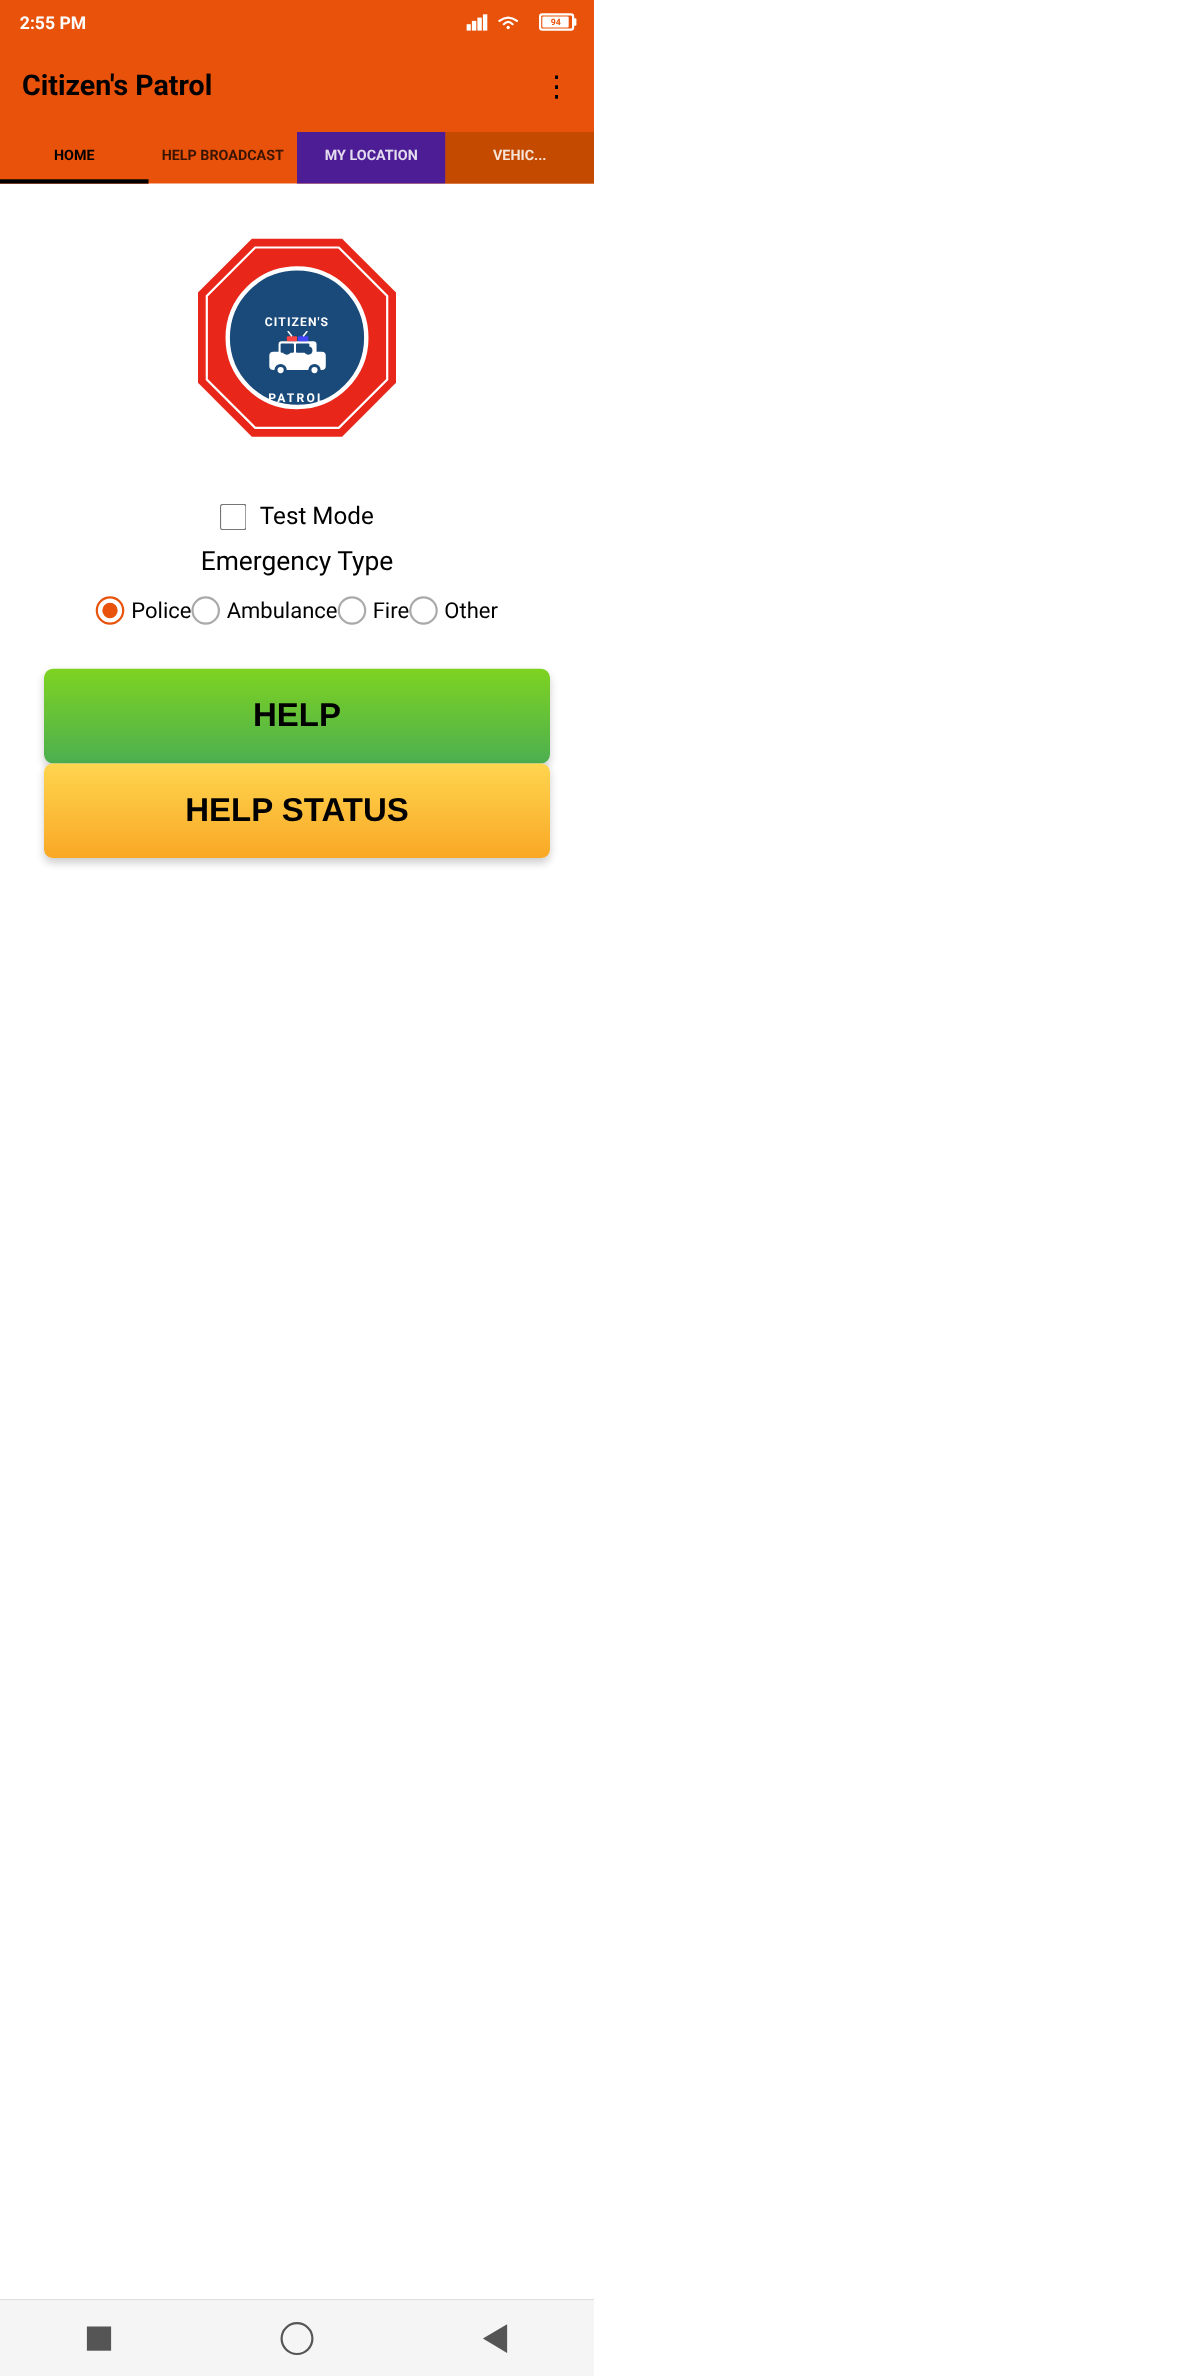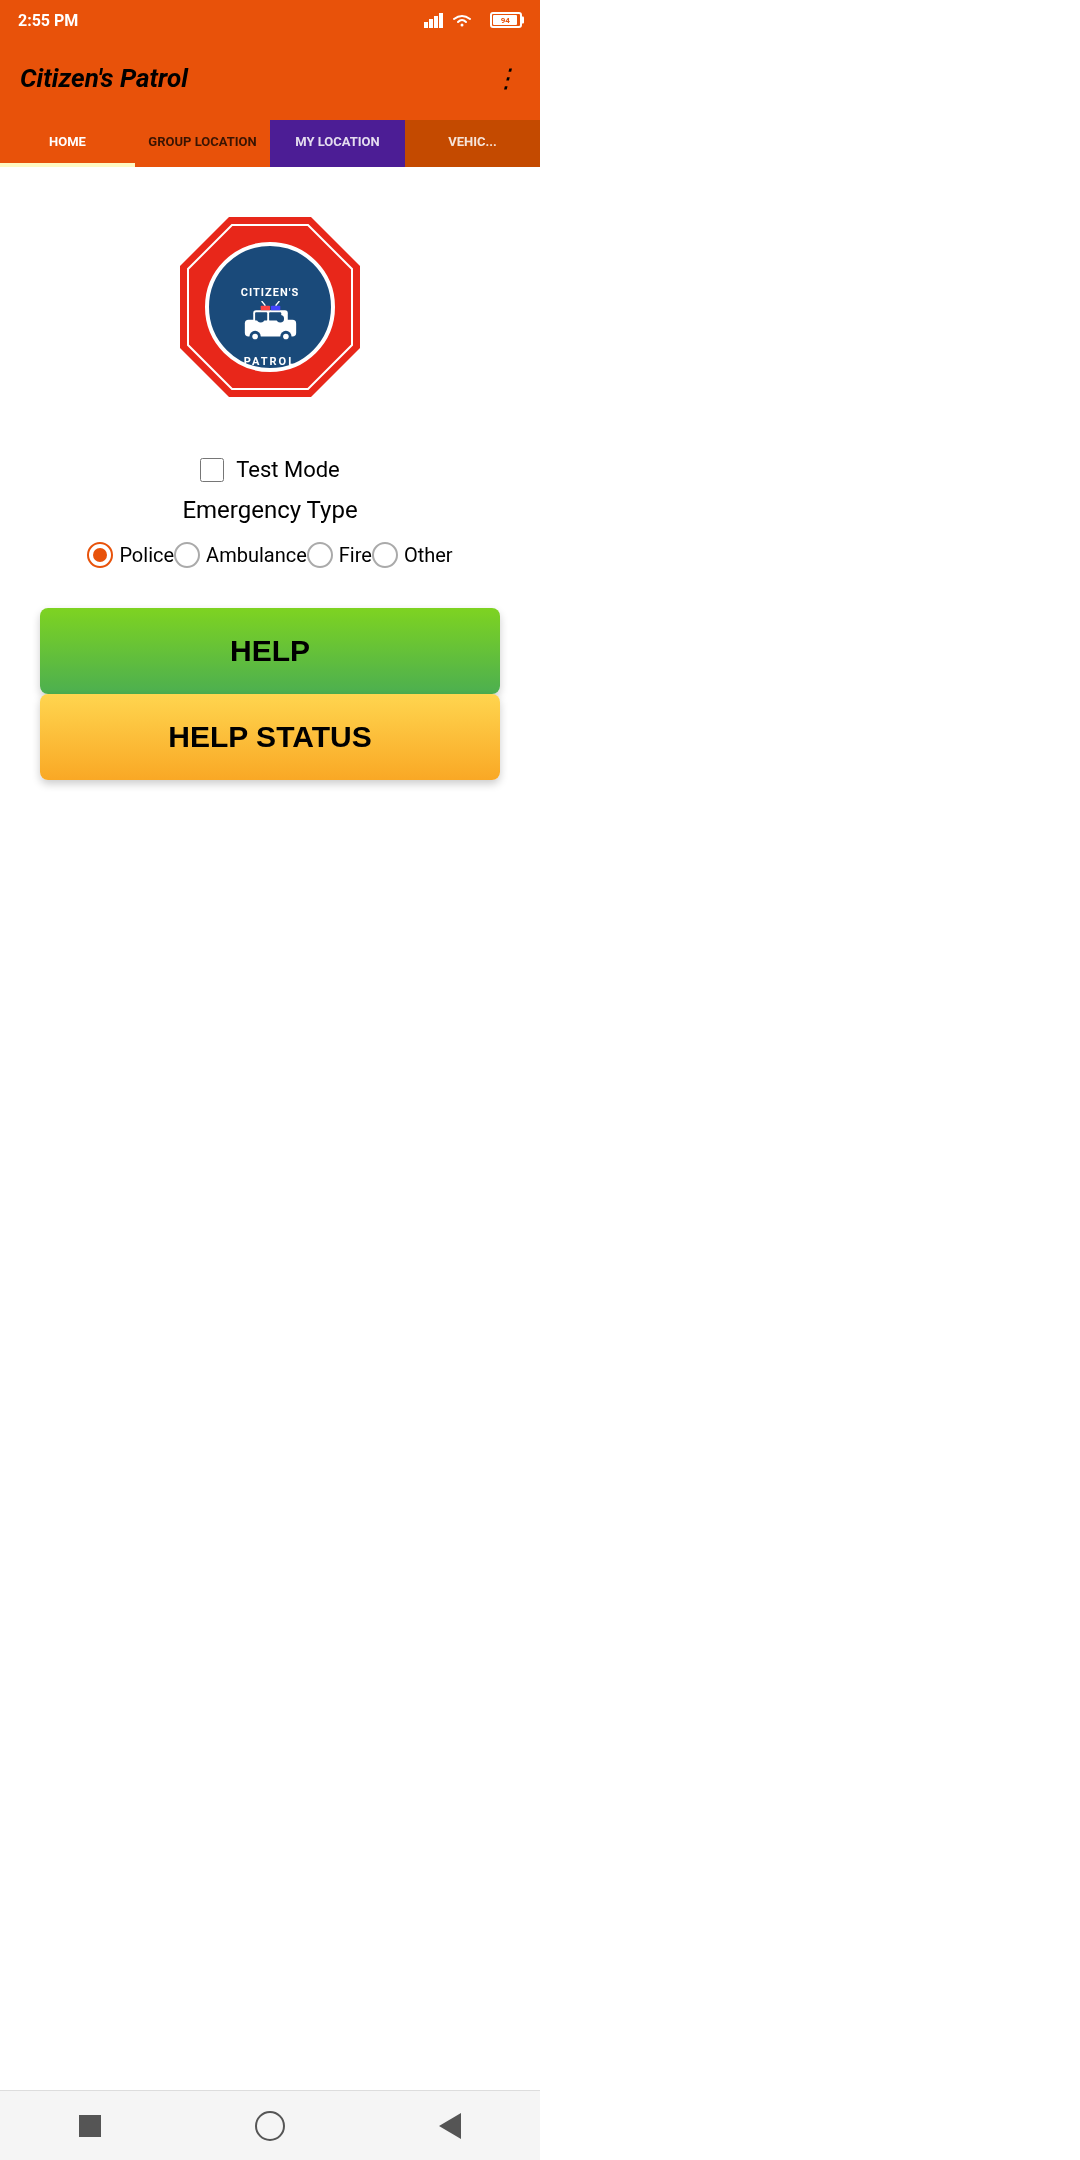--- a/index.html
+++ b/index.html
@@ -34,21 +34,20 @@
     }
 
     
     .app-header {
       background: #e8520a;
       display: flex;
       justify-content: space-between;
       align-items: center;
       padding: 16px 20px 20px 20px;
       height: 80px;
-      font-style: italic;
     }
     .app-title {
       font-size: 26px;
       font-weight: bold;
       color: #000;
     }
     .menu-dots {
       font-size: 26px;
       color: #000;
       cursor: pointer;
@@ -66,22 +65,22 @@
       text-align: center;
       padding: 14px 6px;
       font-size: 13px;
       font-weight: bold;
       color: rgba(0,0,0,0.75);
       cursor: pointer;
       white-space: nowrap;
       overflow: hidden;
     }
     .nav-tab.active {
-      color: #ffffff;
-      border-bottom: 4px solid #fef9c3;
+      color: #000000;
+      border-bottom: 4px solid #000000;
       background: #e8520a;
     }
     .nav-tab.my-location {
       background: #4c1d95;
       color: rgba(255,255,255,0.85);
     }
     .nav-tab.vehicles {
       background: #c44a00;
       color: rgba(255,255,255,0.85);
     }
@@ -327,21 +326,21 @@
 <div class="app-header">
   <span class="app-title">Citizen's Patrol</span>
   <span class="menu-dots">⋮</span>
 </div>
 
 <div class="nav-tabs">
   <div class="nav-tab active">
     <span>HOME</span>
   </div>
   <div class="nav-tab">
-    <span>GROUP LOCATION</span>
+    <span>HELP BROADCAST</span>
   </div>
   <div class="nav-tab my-location">
     <span>MY LOCATION</span>
   </div>
   <div class="nav-tab vehicles">
     <span>VEHIC...</span>
   </div>
 </div>
 
 <div class="main-content">

